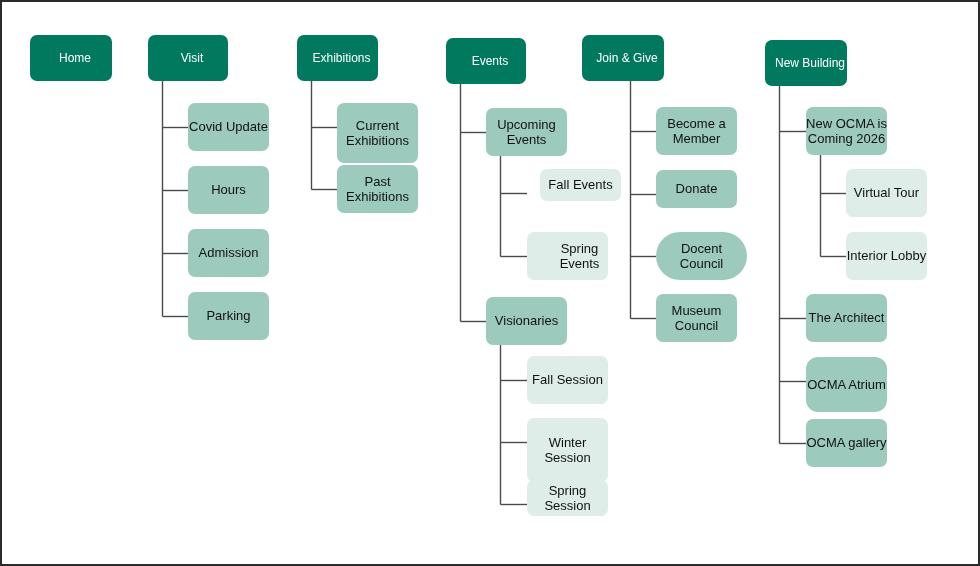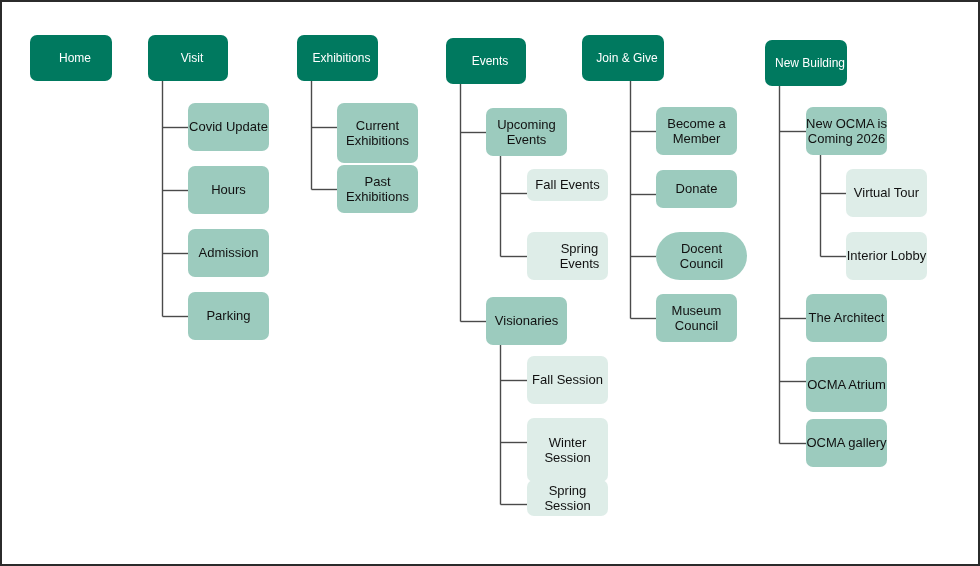--- a/index.html
+++ b/index.html
@@ -106,36 +106,36 @@
       <div class="node lvl1" style="left: 186px; top: 101px; width: 81px; height: 48px;">Covid Update</div>
       <div class="node lvl1" style="left: 186px; top: 164px; width: 81px; height: 48px;">Hours</div>
       <div class="node lvl1" style="left: 186px; top: 227px; width: 81px; height: 48px;">Admission</div>
       <div class="node lvl1" style="left: 186px; top: 290px; width: 81px; height: 48px;">Parking</div>
       <div class="node lvl1" style="left: 335px; top: 101px; width: 81px; height: 60px;">Current
 Exhibitions</div>
       <div class="node lvl1" style="left: 335px; top: 163px; width: 81px; height: 48px;">Past
 Exhibitions</div>
       <div class="node lvl1" style="left: 484px; top: 106px; width: 81px; height: 48px;">Upcoming
 Events</div>
-      <div class="node lvl2" style="left: 525px; top: 167px; width: 81px; height: 32px;">Fall Events</div>
+      <div class="node lvl2" style="left: 538px; top: 167px; width: 81px; height: 32px;">Fall Events</div>
       <div class="node lvl2" style="left: 525px; top: 230px; width: 81px; height: 48px; padding-left: 24px;">Spring Events</div>
       <div class="node lvl1" style="left: 484px; top: 295px; width: 81px; height: 48px;">Visionaries</div>
       <div class="node lvl2" style="left: 525px; top: 354px; width: 81px; height: 48px;">Fall Session</div>
       <div class="node lvl2" style="left: 525px; top: 416px; width: 81px; height: 64px;">Winter
 Session</div>
       <div class="node lvl2" style="left: 525px; top: 478px; width: 81px; height: 36px;">Spring
 Session</div>
       <div class="node lvl1" style="left: 654px; top: 105px; width: 81px; height: 48px;">Become a
 Member</div>
       <div class="node lvl1" style="left: 654px; top: 168px; width: 81px; height: 38px;">Donate</div>
       <div class="node lvl1" style="left: 654px; top: 230px; width: 91px; height: 48px; border-radius: 24px;">Docent
 Council</div>
       <div class="node lvl1" style="left: 654px; top: 292px; width: 81px; height: 48px;">Museum
 Council</div>
       <div class="node lvl1" style="left: 804px; top: 105px; width: 81px; height: 48px;">New OCMA is
 Coming 2026</div>
       <div class="node lvl2" style="left: 844px; top: 167px; width: 81px; height: 48px;">Virtual Tour</div>
       <div class="node lvl2" style="left: 844px; top: 230px; width: 81px; height: 48px;">Interior Lobby</div>
       <div class="node lvl1" style="left: 804px; top: 292px; width: 81px; height: 48px;">The Architect</div>
-      <div class="node lvl1" style="left: 804px; top: 355px; width: 81px; height: 55px;">OCMA Atrium</div>
+      <div class="node lvl1" style="left: 804px; top: 355px; width: 81px; height: 55px; border-radius: 12px;">OCMA Atrium</div>
       <div class="node lvl1" style="left: 804px; top: 417px; width: 81px; height: 48px;">OCMA gallery</div>
     </div>
 </div>
 
 </body></html>

